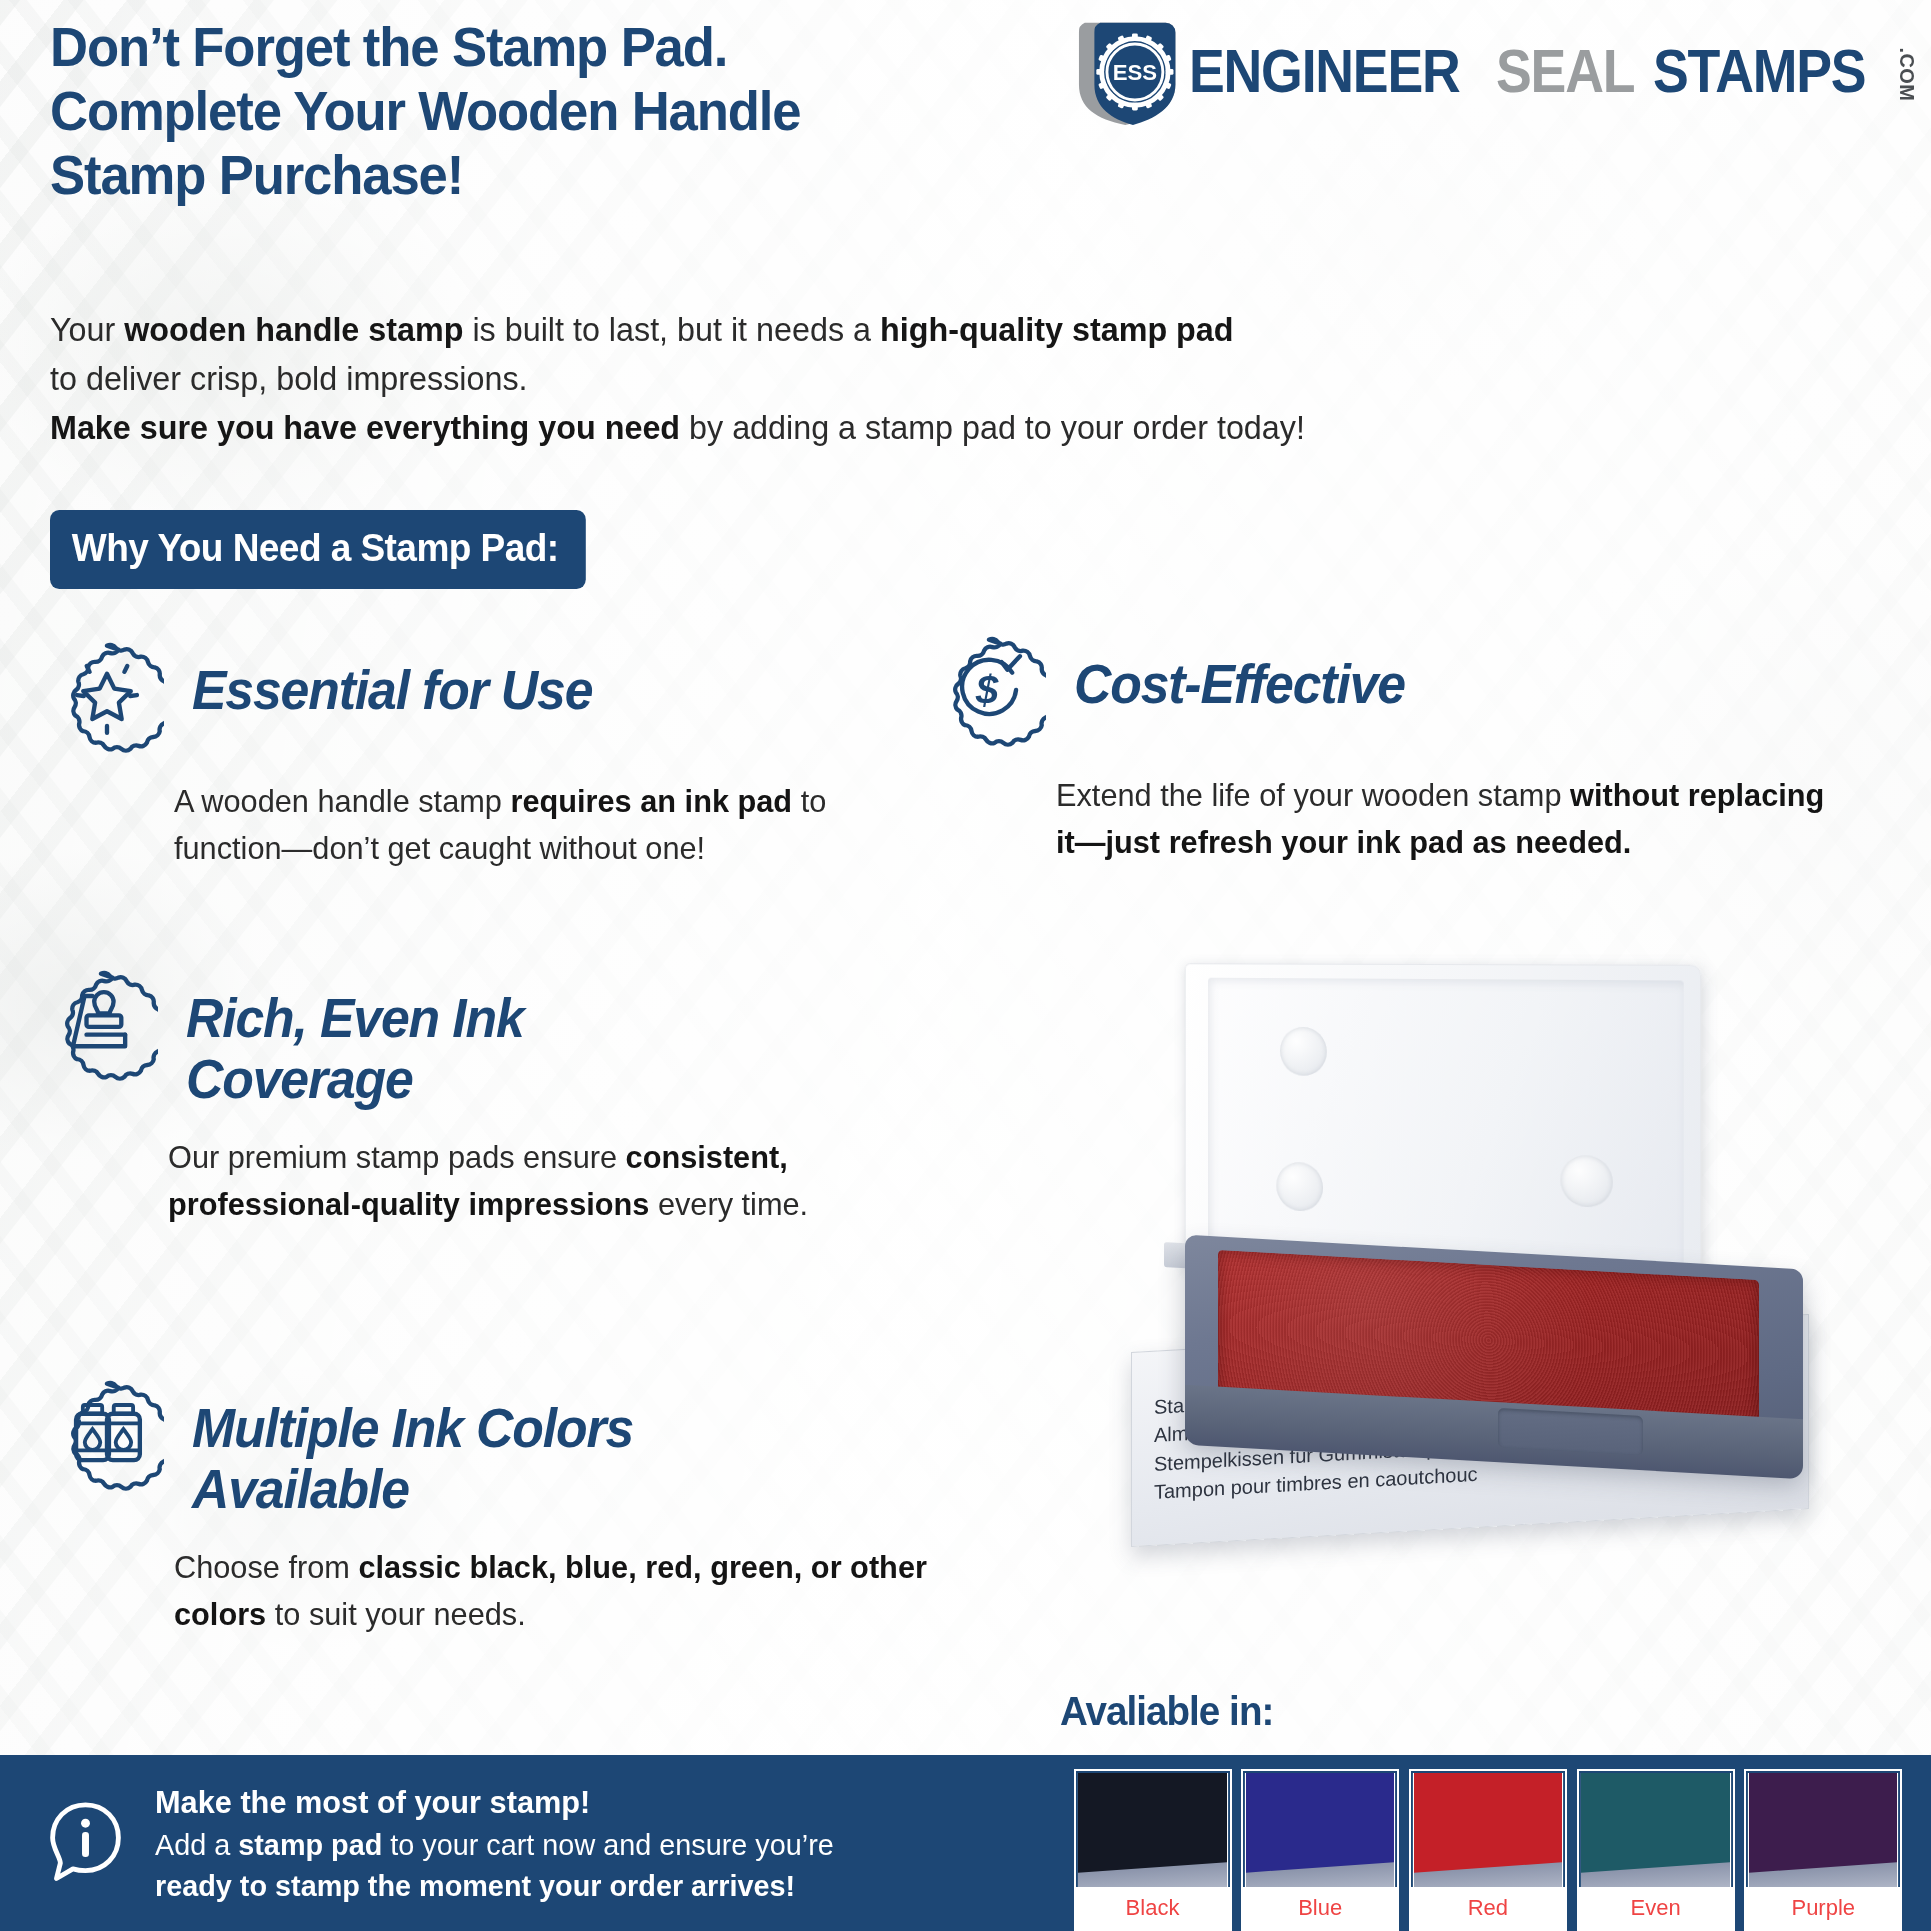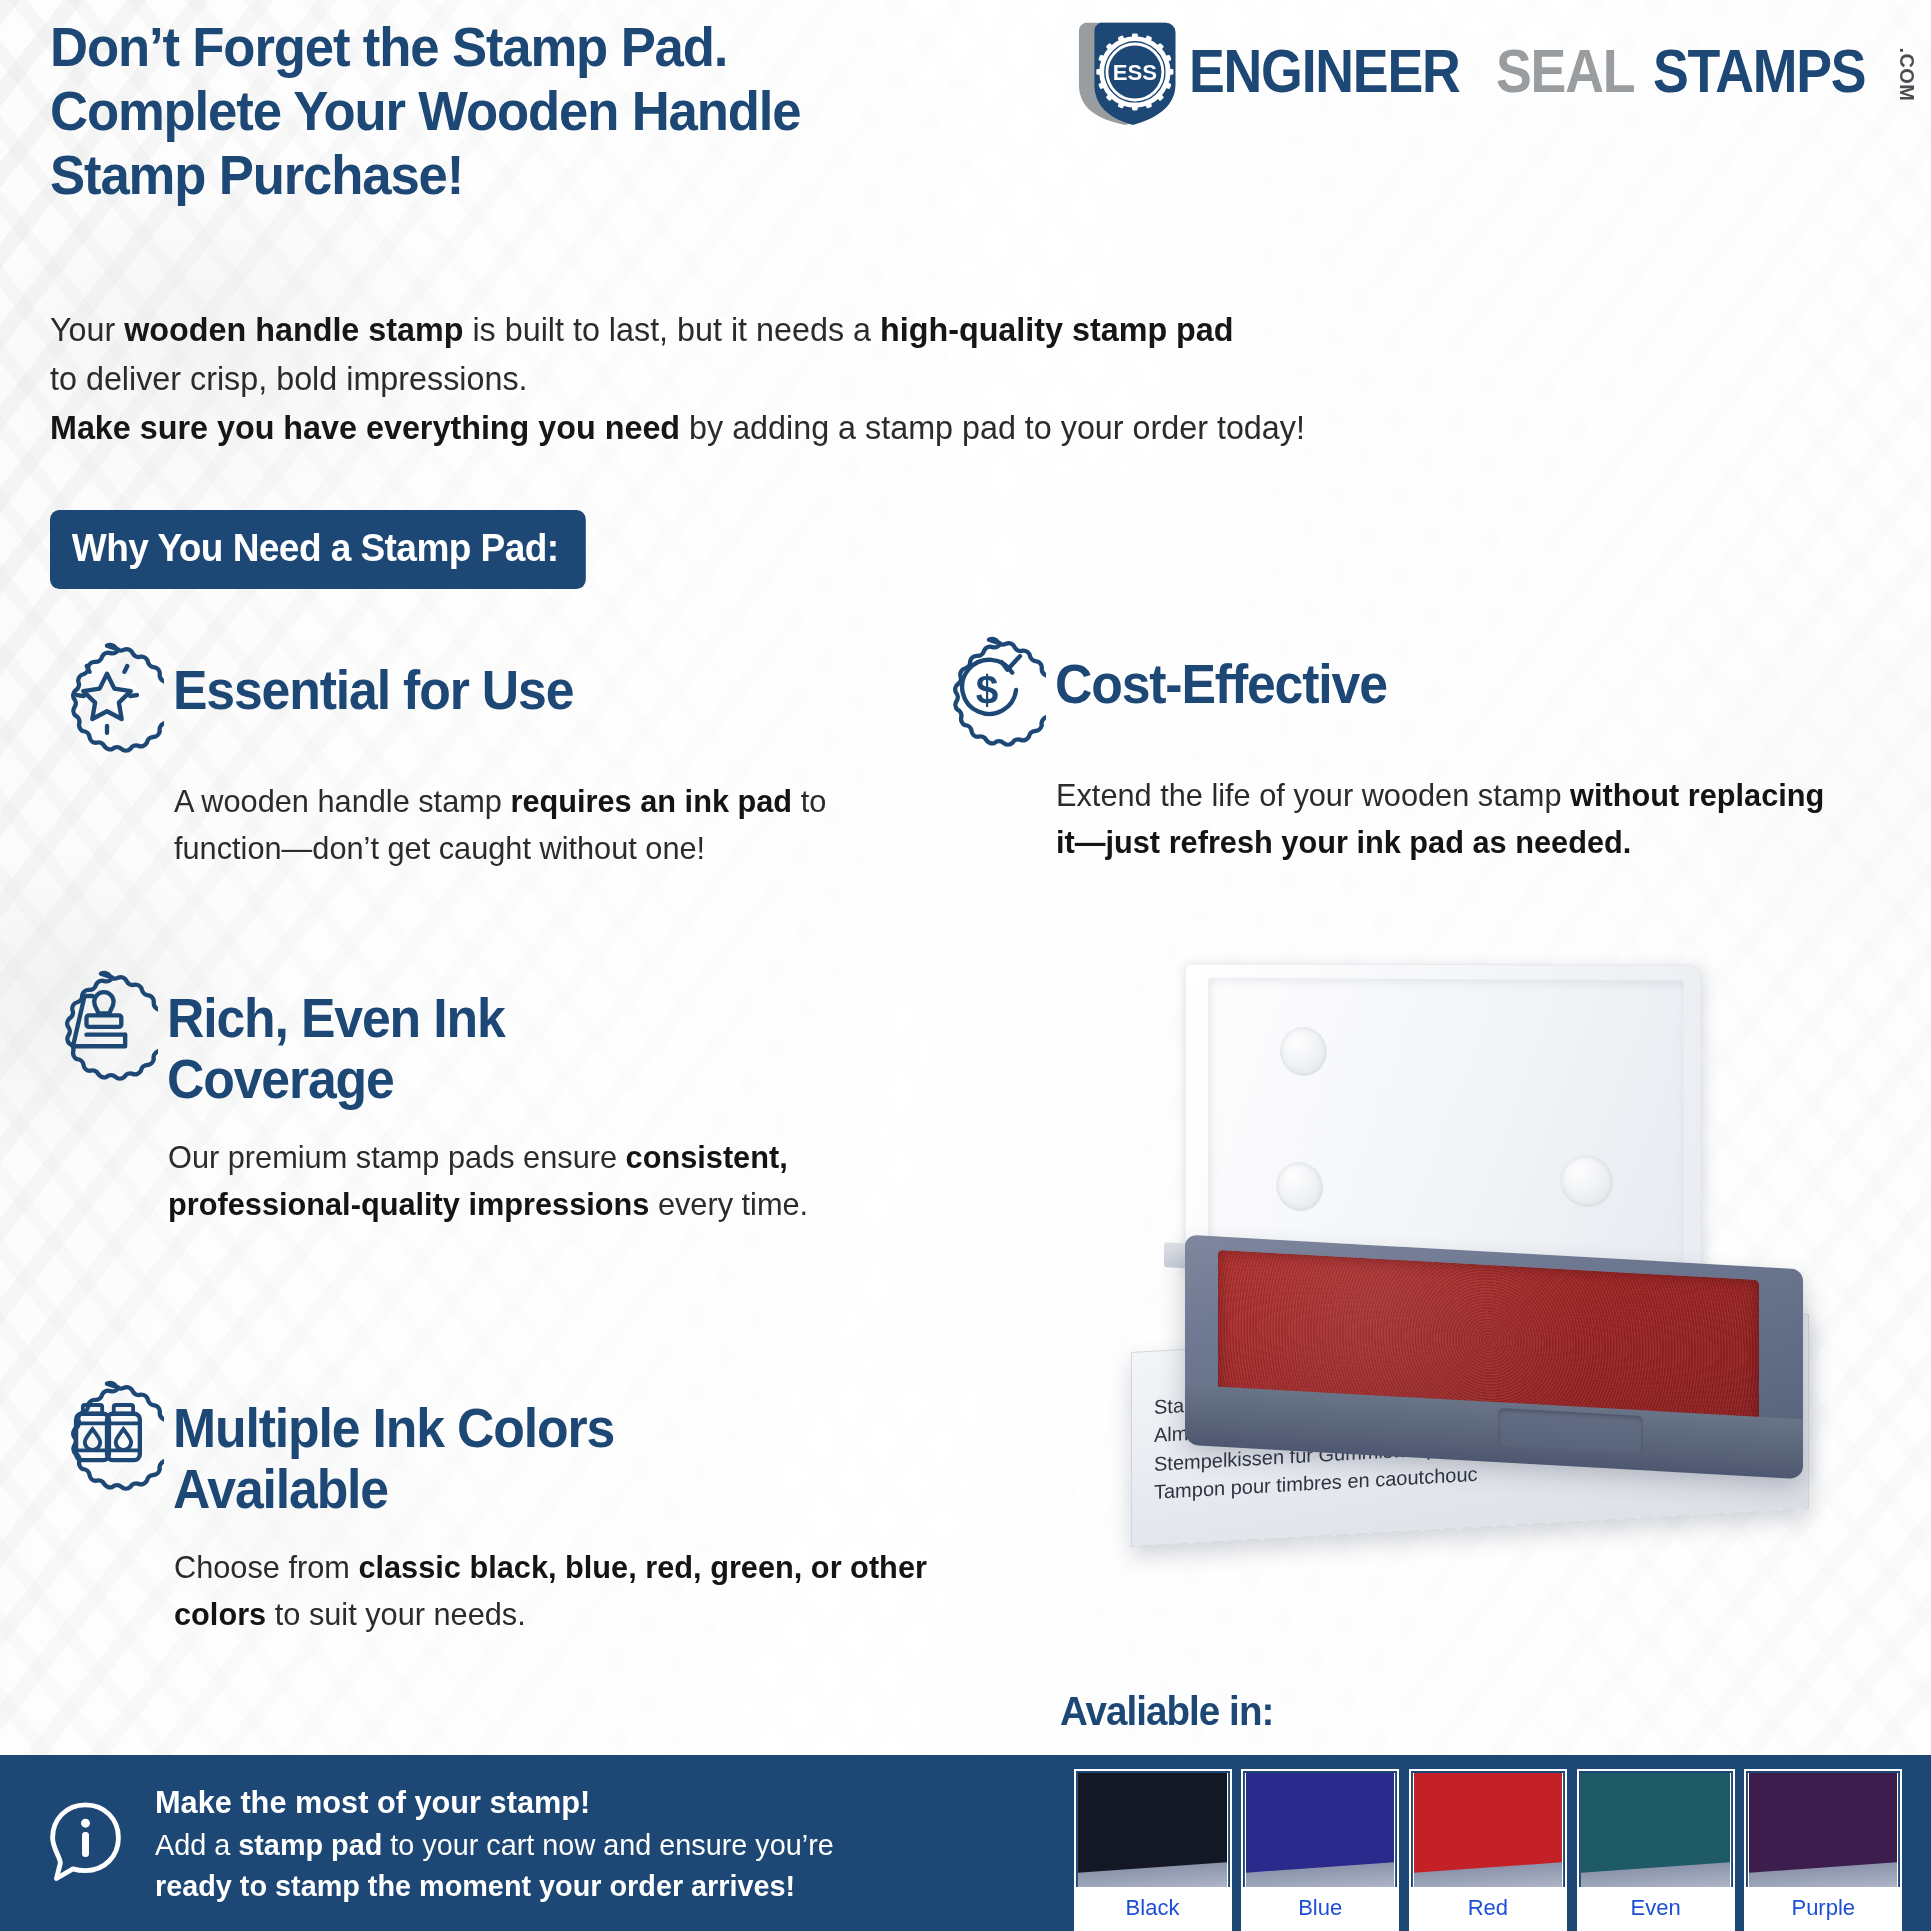--- a/index.html
+++ b/index.html
@@ -73,21 +73,21 @@
     position:absolute;left:50px;top:510px;
     background:#1d4775;color:#ffffff;
     border-radius:9.7px;
     padding:16.4px 29px 18.3px 23px;
     font-weight:bold;font-size:39px;letter-spacing:-0.6px;
     transform:scaleX(.95);transform-origin:left top;
   }
 
   
   .feature{position:absolute;}
-  .f-head{display:flex;align-items:flex-start;gap:9px;}
+  .f-head{display:flex;align-items:flex-start;gap:28px;font-style:italic;}
   .badge-icon{flex:0 0 auto;width:114px;height:114px;margin-top:-5.8px;}
   .f-title{
     color:#1d4775;font-weight:bold;font-size:55px;line-height:1.1;
     letter-spacing:-1.2px;transform:scaleX(.94);transform-origin:left top;
     padding-top:15.4px;
     white-space:pre-line;
   }
   .f-body{
     font-size:32px;line-height:1.45;color:#2b2b2b;
     transform:scaleX(.96);transform-origin:left top;
@@ -216,21 +216,21 @@
   .swatch-color{
     flex:1 1 auto;position:relative;margin:2.9px 2.9px 0 2.9px;overflow:hidden;
   }
   .swatch-color::after{
     content:"";position:absolute;left:-10%;bottom:-5.8px;width:130%;height:25px;
     background:linear-gradient(180deg,#8b94ab,#aeb5c6);
     transform:rotate(-4deg);
   }
   .swatch-label{
     height:42px;line-height:42px;text-align:center;
-    font-size:22px;color:#1d4ed8;background:#fff;
+    font-size:22px;color:#ef4444;background:#fff;
   }
 
   
   .cta{
     position:absolute;left:0;top:1755px;width:1060px;height:176px;
     background:#1d4775;display:flex;align-items:center;gap:25px;
     padding-left:41px;box-sizing:border-box;
   }
   .cta-icon{flex:0 0 auto;width:89px;height:93px;}
   .cta-text{

